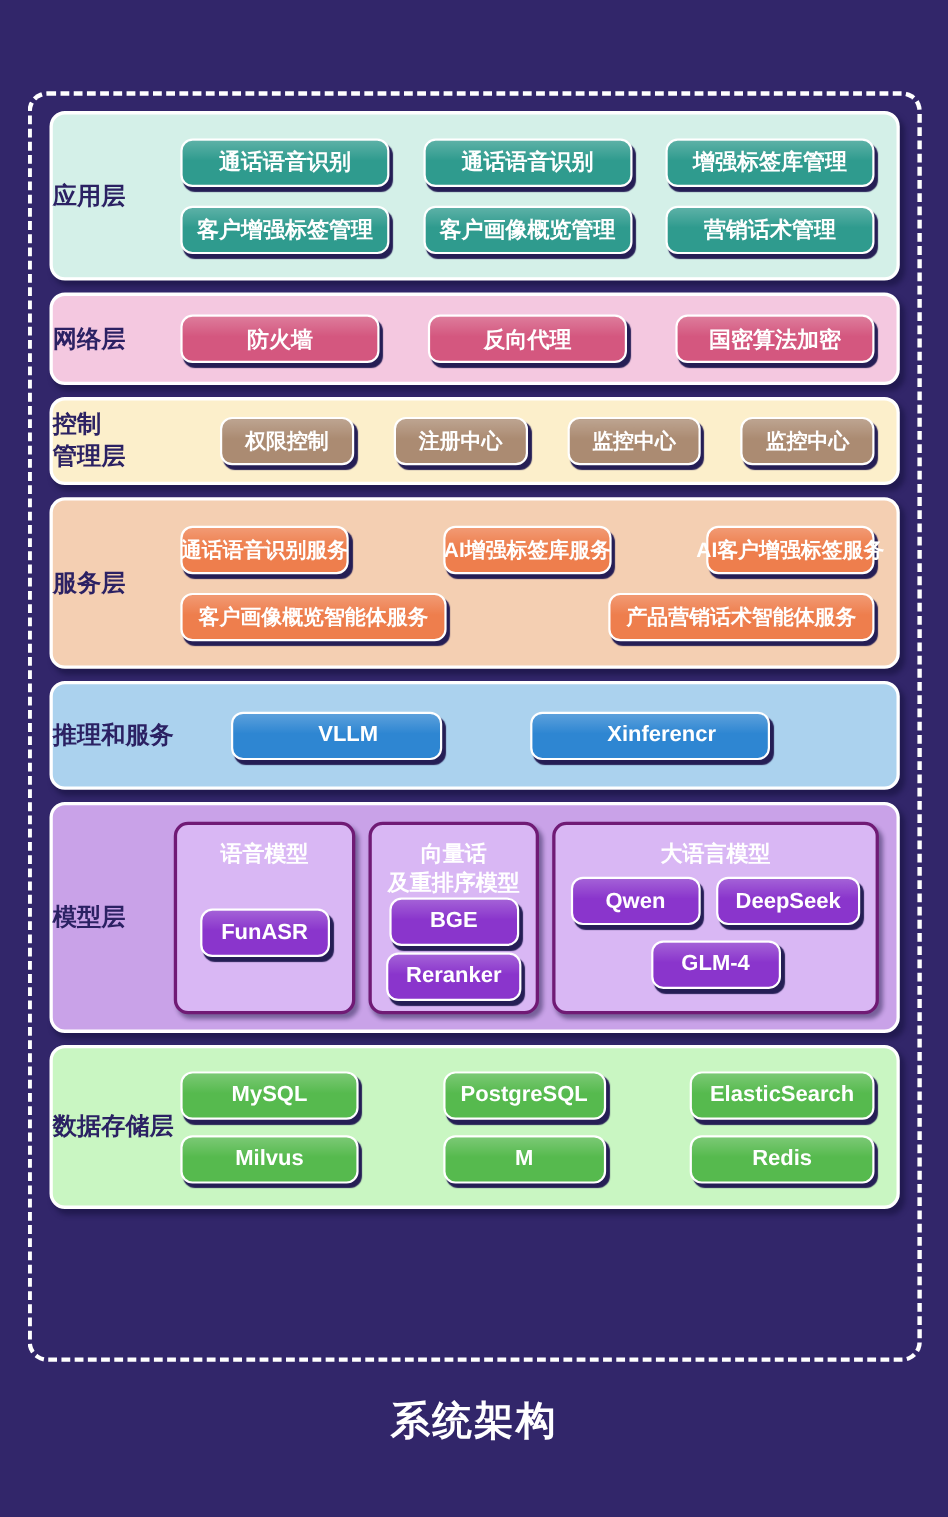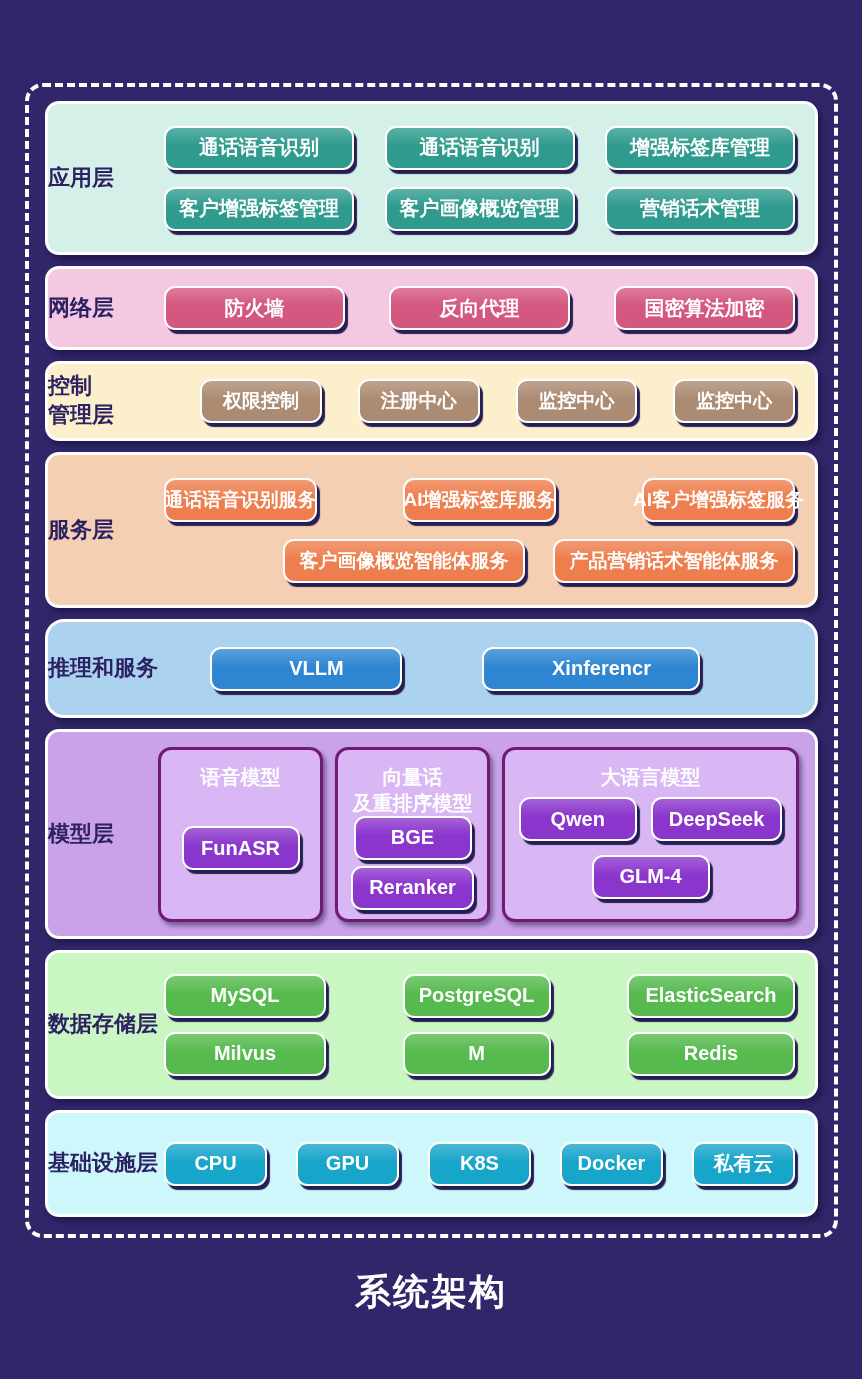--- a/index.html
+++ b/index.html
@@ -26,21 +26,21 @@
     border:3px solid #ffffff;
     border-radius:14px;
     background:var(--bg);
     box-shadow:4px 5px 5px rgba(20,16,60,.55);
     margin-bottom:11px;
   }
   #layer-app{height:154px;}
   #layer-network{height:84px;}
   #layer-control{height:80px;}
   #layer-service{height:156px;}
-  #layer-inference{height:99px;border-radius:19px;}
+  #layer-inference{height:99px;}
   #layer-model{height:210px;}
   #layer-storage{height:149px;}
   #layer-infra{height:107px;}
 
   .layer-label{
     flex:0 0 110px;
     text-align:left;
     font-weight:bold;
     font-size:22px;
     color:#2b2163;
@@ -69,21 +69,21 @@
     font-size:20px;
     display:flex;align-items:center;justify-content:center;
     padding:0 10px;
     white-space:nowrap;
   }
   
   #layer-app .btn{width:190px;}
   #layer-network .btn{width:181px;}
   #layer-control .btn{width:123px;font-size:19px;margin-left:36px;}
   #layer-service .btn-row-1 .btn{width:153px;font-size:19px;}
-  #layer-service .btn-row-2{justify-content:flex-end;gap:28px;}
+  #layer-service .btn-row-2{justify-content:space-between;gap:28px;}
   #layer-service .btn-row-2 .btn{width:242px;font-size:19px;}
   #layer-inference .btn-row{justify-content:flex-start;gap:80px;padding-left:46px;}
   #layer-inference .btn{width:192px;padding-left:31px;}
   #layer-inference .btn:last-child{width:218px;}
   #layer-storage .btn-row .btn:nth-child(1){width:162px;}
   #layer-storage .btn-row .btn:nth-child(2){width:148px;}
   #layer-storage .btn-row .btn:nth-child(3){width:168px;}
   #layer-storage .btn-area{gap:14px;}
   #layer-infra .btn{width:103px;}
 
@@ -243,29 +243,17 @@
             <div class="btn">ElasticSearch</div>
           </div>
         <div class="btn-row">
             <div class="btn">Milvus</div>
             <div class="btn">M</div>
             <div class="btn">Redis</div>
           </div>
       </div>
     </section>
 
-    <section class="layer" id="layer-infra" style="--bg: #cdf7fa; --btn: #17a5ca;">
-      <div class="layer-label">基础设施层</div>
-      <div class="btn-area">
-        <div class="btn-row">
-            <div class="btn">CPU</div>
-            <div class="btn">GPU</div>
-            <div class="btn">K8S</div>
-            <div class="btn">Docker</div>
-            <div class="btn">私有云</div>
-          </div>
-      </div>
-    </section>
 
   </div>
 
   <div class="caption">系统架构</div>
 </div>
 
 </body></html>

